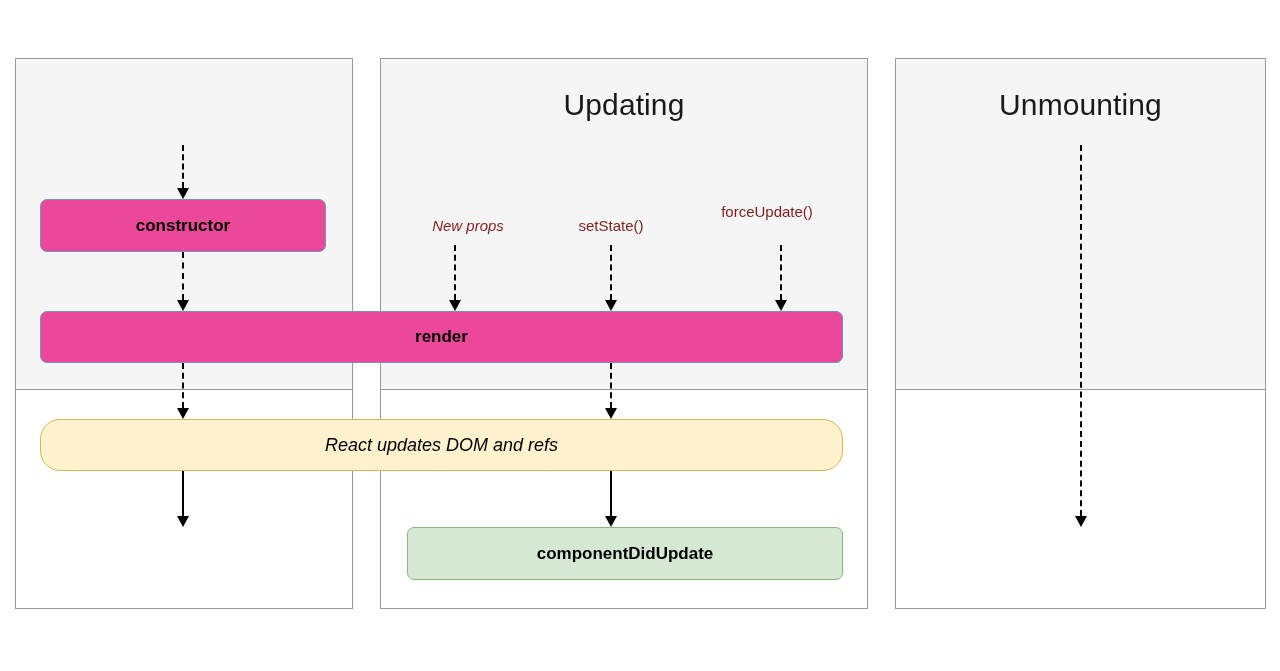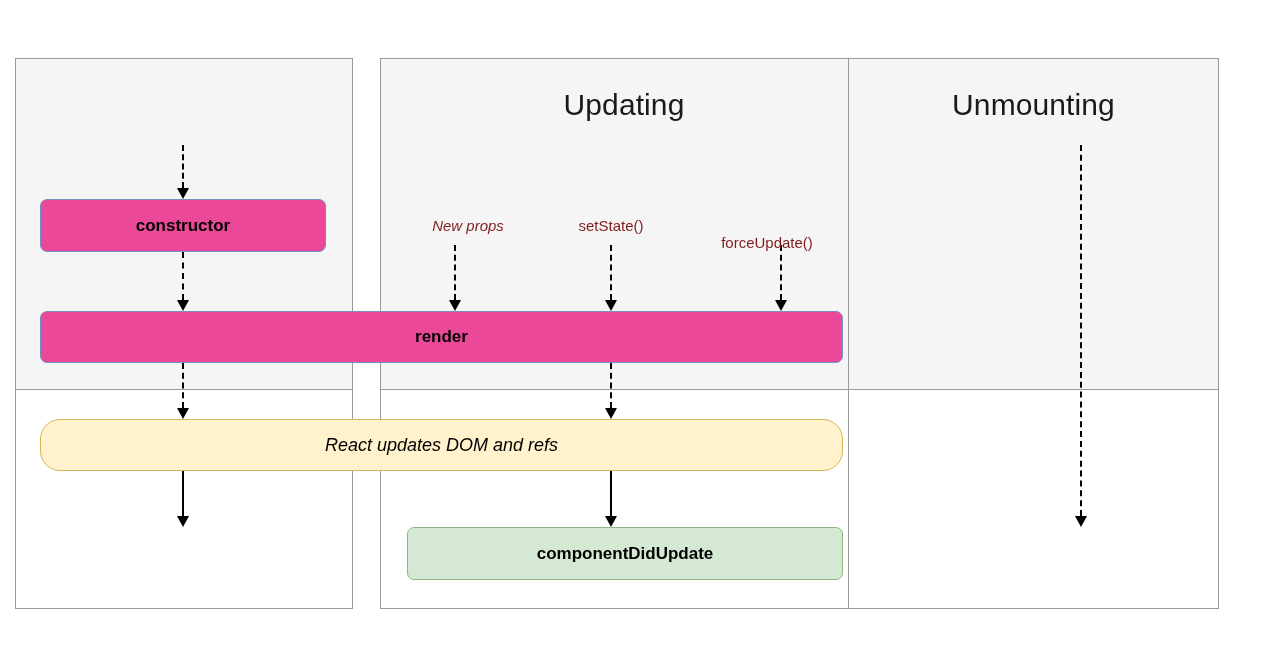--- a/index.html
+++ b/index.html
@@ -116,21 +116,21 @@
 
   <div class="panel" style="left:15px; top:58px; width:338px; height:551px;">
     <div class="panel-render-phase" style="height:331px;"></div>
   </div>
 
   <div class="panel" style="left:380px; top:58px; width:488px; height:551px;">
     <div class="panel-render-phase" style="height:331px;"></div>
     <div class="panel-title" style="top:29px;">Updating</div>
   </div>
 
-  <div class="panel" style="left:848px; top:58px; width:371px; height:551px;">
+  <div class="panel" style="left:895px; top:58px; width:371px; height:551px;">
     <div class="panel-render-phase" style="height:331px;"></div>
     <div class="panel-title" style="top:29px;">Unmounting</div>
   </div>
 
   <div class="arrow" style="left:172px; top:145px; width:22px; height:54px;">
     <div class="arrow-line dashed" style="height:43px;"></div>
     <div class="arrow-head"></div>
   </div>
 
   <div class="arrow" style="left:172px; top:252px; width:22px; height:59px;">
@@ -175,21 +175,21 @@
 
   <div class="arrow" style="left:1070px; top:145px; width:22px; height:382px;">
     <div class="arrow-line dashed" style="height:371px;"></div>
     <div class="arrow-head"></div>
   </div>
 
   <div class="trigger-label is-italic" style="left:468px; top:217px;">New props</div>
 
   <div class="trigger-label" style="left:611px; top:217px;">setState()</div>
 
-  <div class="trigger-label" style="left:767px; top:234px;">forceUpdate()</div>
+  <div class="trigger-label" style="left:767px; top:203px;">forceUpdate()</div>
 
   <div class="lc-box blue" style="left:40px; top:199px; width:286px; height:53px;">constructor</div>
 
   <div class="lc-box blue" style="left:40px; top:311px; width:803px; height:52px;">render</div>
 
   <div class="lc-box yellow italic" style="left:40px; top:419px; width:803px; height:52px;">React updates DOM and refs</div>
 
 
   <div class="lc-box green" style="left:407px; top:527px; width:436px; height:53px;">componentDidUpdate</div>
 

